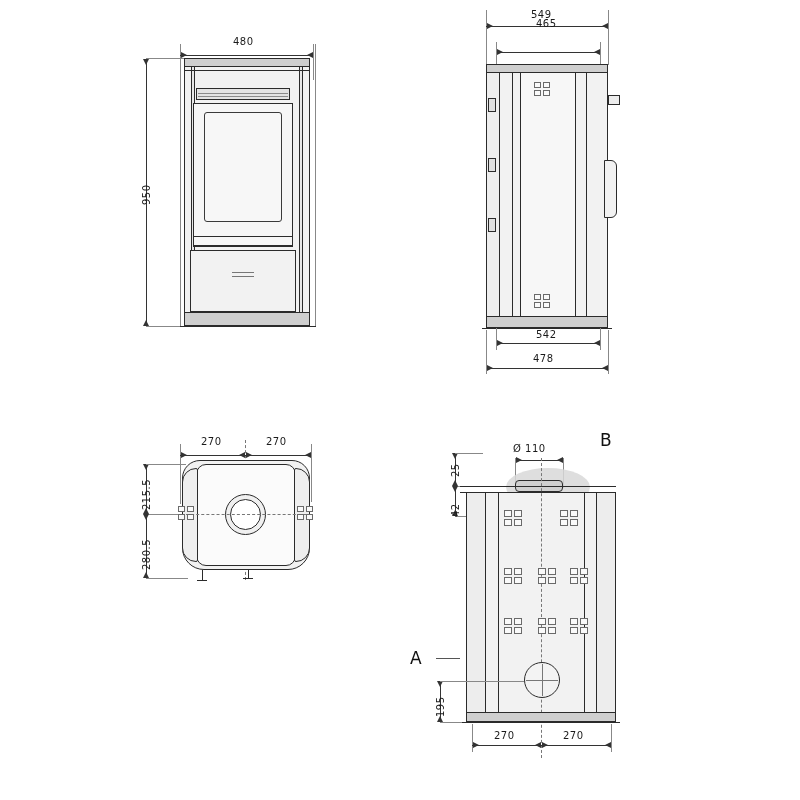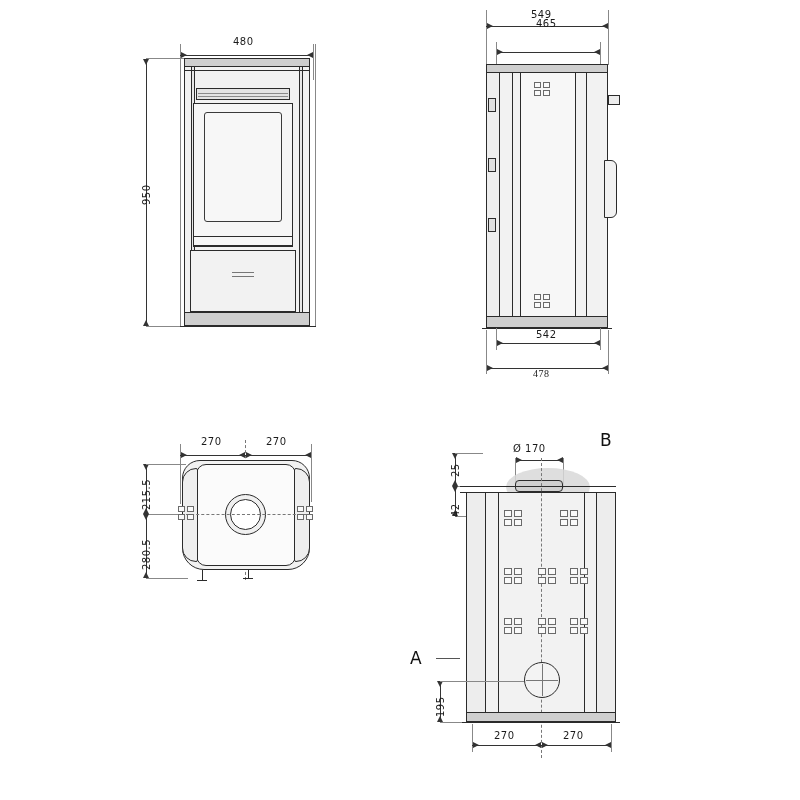--- a/index.html
+++ b/index.html
@@ -228,21 +228,21 @@
     <div class="arrow left" style="left:194px;top:340px;"></div>
     <div class="ext v" style="left:96px;top:328px;height:22px;"></div>
     <div class="ext v" style="left:200px;top:328px;height:22px;"></div>
     <div class="dim-text" style="left:136px;top:329px;">542</div>
 
     <div class="dim-line h" style="left:86px;top:368px;width:122px;"></div>
     <div class="arrow right" style="left:87px;top:365px;"></div>
     <div class="arrow left" style="left:202px;top:365px;"></div>
     <div class="ext v" style="left:86px;top:330px;height:44px;"></div>
     <div class="ext v" style="left:208px;top:330px;height:44px;"></div>
-    <div class="dim-text" style="left:133px;top:368px;font-family:Liberation Serif, serif;">478</div>
+    <div class="dim-text" style="left:133px;top:353px;">478</div>
   </div>
 
   <div class="view" style="left:0;top:400px;width:400px;height:400px;">
 
     <div class="ext v" style="left:180px;top:44px;height:60px;"></div>
     <div class="dashed-v" style="left:245px;top:40px;height:140px;"></div>
     <div class="ext v" style="left:311px;top:44px;height:58px;"></div>
 
     <div class="dim-line h" style="left:180px;top:55px;width:65px;"></div>
     <div class="arrow right" style="left:181px;top:52px;"></div>
@@ -296,21 +296,21 @@
   <div class="view" style="left:400px;top:400px;width:400px;height:400px;">
 
     <div class="label-big" style="left:200px;top:30px;">B</div>
     <div class="label-big" style="left:10px;top:248px;">A</div>
 
     <div class="dim-line h" style="left:115px;top:60px;width:48px;"></div>
     <div class="arrow right" style="left:116px;top:57px;"></div>
     <div class="arrow left" style="left:157px;top:57px;"></div>
     <div class="ext v" style="left:115px;top:58px;height:30px;"></div>
     <div class="ext v" style="left:163px;top:58px;height:30px;"></div>
-    <div class="dim-text" style="left:113px;top:43px;">Ø 170</div>
+    <div class="dim-text" style="left:113px;top:43px;">Ø 110</div>
 
     <div class="dim-line v" style="left:55px;top:53px;height:33px;"></div>
     <div class="arrow down" style="left:52px;top:53px;"></div>
     <div class="arrow up" style="left:52px;top:80px;"></div>
     <div class="ext h" style="left:55px;top:53px;width:28px;"></div>
     <div class="ext h" style="left:55px;top:86px;width:38px;"></div>
     <div class="dim-text vert" style="left:50px;top:77px;">25</div>
 
     <div class="dim-line v" style="left:55px;top:86px;height:30px;"></div>
     <div class="arrow down" style="left:52px;top:86px;"></div>

